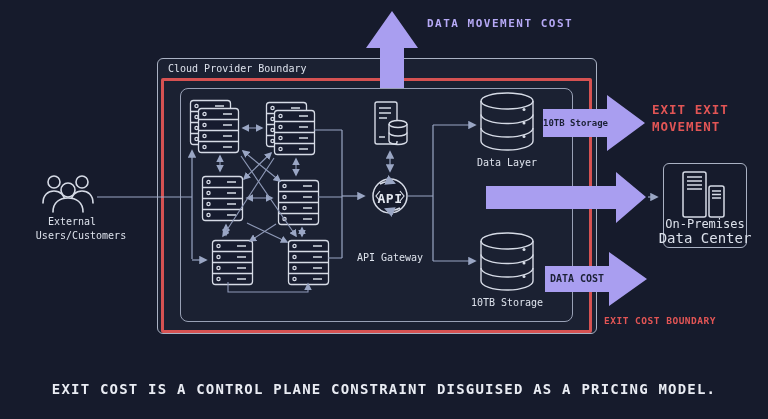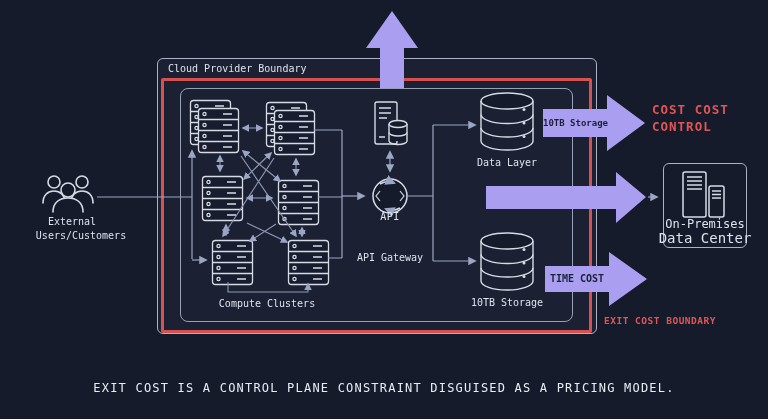--- a/index.html
+++ b/index.html
@@ -38,27 +38,26 @@
   }
   .ctr{transform:translateX(-50%);text-align:center;}
   .purple-txt{color:#b6a9f6;font-weight:bold;letter-spacing:1.5px;font-size:11px;}
   .red-txt{color:#e25555;font-weight:bold;}
   .arrow-txt{
     position:absolute;z-index:10;color:#1b2136;font-weight:bold;
     text-align:center;white-space:nowrap;
   }
   #caption{
     position:absolute;left:0;right:0;top:381px;z-index:10;
-    text-align:center;color:#e9ecf3;font-size:12px;font-weight:normal;
+    text-align:center;color:#e9ecf3;font-size:14px;font-weight:bold;
     letter-spacing:1.2px;white-space:nowrap;
   }
   #api-icon-text{
-    position:absolute;z-index:10;color:#e3e7ef;font-size:10px;font-weight:normal;
+    position:absolute;z-index:10;color:#e3e7ef;font-size:13px;font-weight:bold;
     letter-spacing:0.5px;
-    margin-top:20px;
   }
 </style>
 </head>
 <body>
 
 <div id="stage">
 
   <div class="box" id="cloud-box"></div>
   <div class="box" id="red-box"></div>
   <div class="box" id="inner-box"></div>
@@ -166,36 +165,36 @@
     <g fill="#a99ef0">
       <polygon points="380,88 380,48 366,48 392,11 418,48 404,48 404,88"></polygon>
       <polygon points="543,109 607,109 607,95 645,123 607,151 607,137 543,137"></polygon>
       <polygon points="486,186 616,186 616,172 646,197 616,223 616,209 486,209"></polygon>
       <polygon points="545,266 609,266 609,252 647,279 609,306 609,292 545,292"></polygon>
     </g>
   </svg>
 
   <div class="lbl" id="cloud-label" style="left:168px;top:62px;font-size:10px;">Cloud Provider Boundary</div>
 
+  <div class="lbl purple-txt" style="left:427px;top:17px;">DATA MOVEMENT COST</div>
 
   <div class="lbl ctr" style="left:72px;top:215px;font-size:10px;">External</div>
   <div class="lbl ctr" style="left:81px;top:229px;font-size:10px;">Users/Customers</div>
 
-  <div class="lbl ctr" style="left:267px;top:297px;">Compute Clusters</div>
 
   <div class="lbl ctr" style="left:390px;top:219px;margin-top:32px;">API Gateway</div>
   <div id="api-icon-text" class="ctr" style="left:390px;top:191px;">API</div>
 
   <div class="lbl ctr" style="left:507px;top:156px;">Data Layer</div>
   <div class="lbl ctr" style="left:507px;top:296px;">10TB Storage</div>
 
   <div class="lbl ctr" style="left:705px;top:218px;font-size:12px;">On-Premises</div>
   <div class="lbl ctr" style="left:705px;top:232px;font-size:14px;">Data Center</div>
 
   <div class="arrow-txt" style="left:543px;top:118px;width:64px;font-size:9px;">10TB Storage</div>
-  <div class="arrow-txt" style="left:545px;top:273px;width:64px;font-size:10px;">TIME COST</div>
-
-  <div class="lbl red-txt" style="left:652px;top:102px;font-size:12.5px;line-height:16px;letter-spacing:1px;">COST COST</div>
-  <div class="lbl red-txt" style="left:652px;top:119px;font-size:12.5px;line-height:16px;letter-spacing:1px;">CONTROL</div>
+  <div class="arrow-txt" style="left:545px;top:273px;width:64px;font-size:10px;">DATA COST</div>
+
+  <div class="lbl red-txt" style="left:652px;top:102px;font-size:12.5px;line-height:16px;letter-spacing:1px;">EXIT EXIT</div>
+  <div class="lbl red-txt" style="left:652px;top:119px;font-size:12.5px;line-height:16px;letter-spacing:1px;">MOVEMENT</div>
   <div class="lbl red-txt" style="left:604px;top:314px;font-size:9.5px;letter-spacing:0.5px;">EXIT COST BOUNDARY</div>
 
   <div id="caption">EXIT COST IS A CONTROL PLANE CONSTRAINT DISGUISED AS A PRICING MODEL.</div>
 </div>
 
 </body></html>

